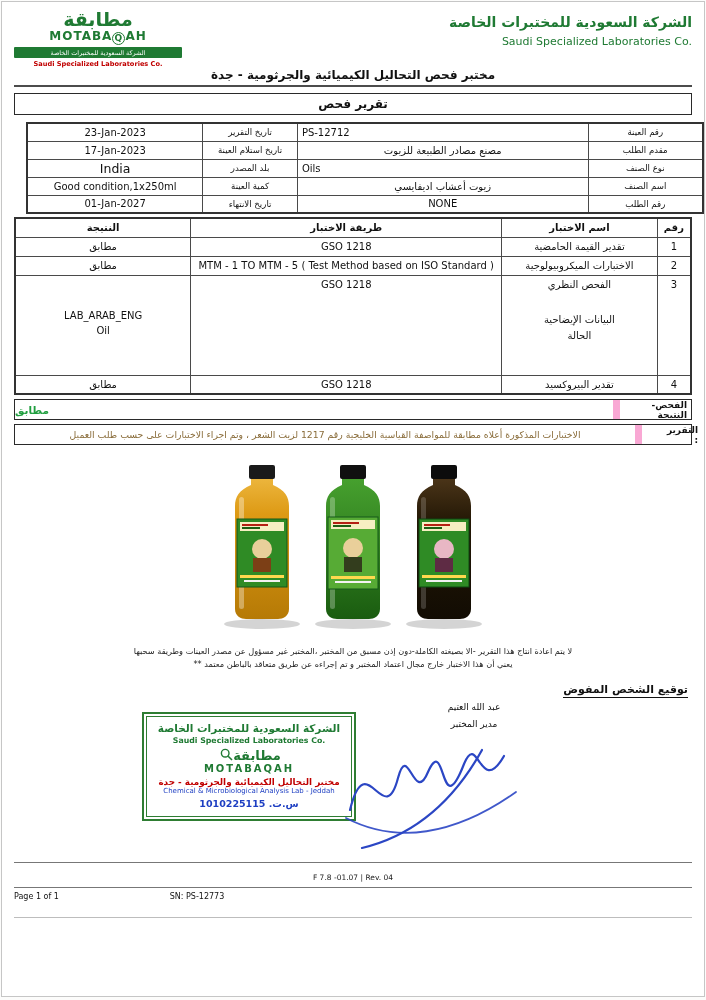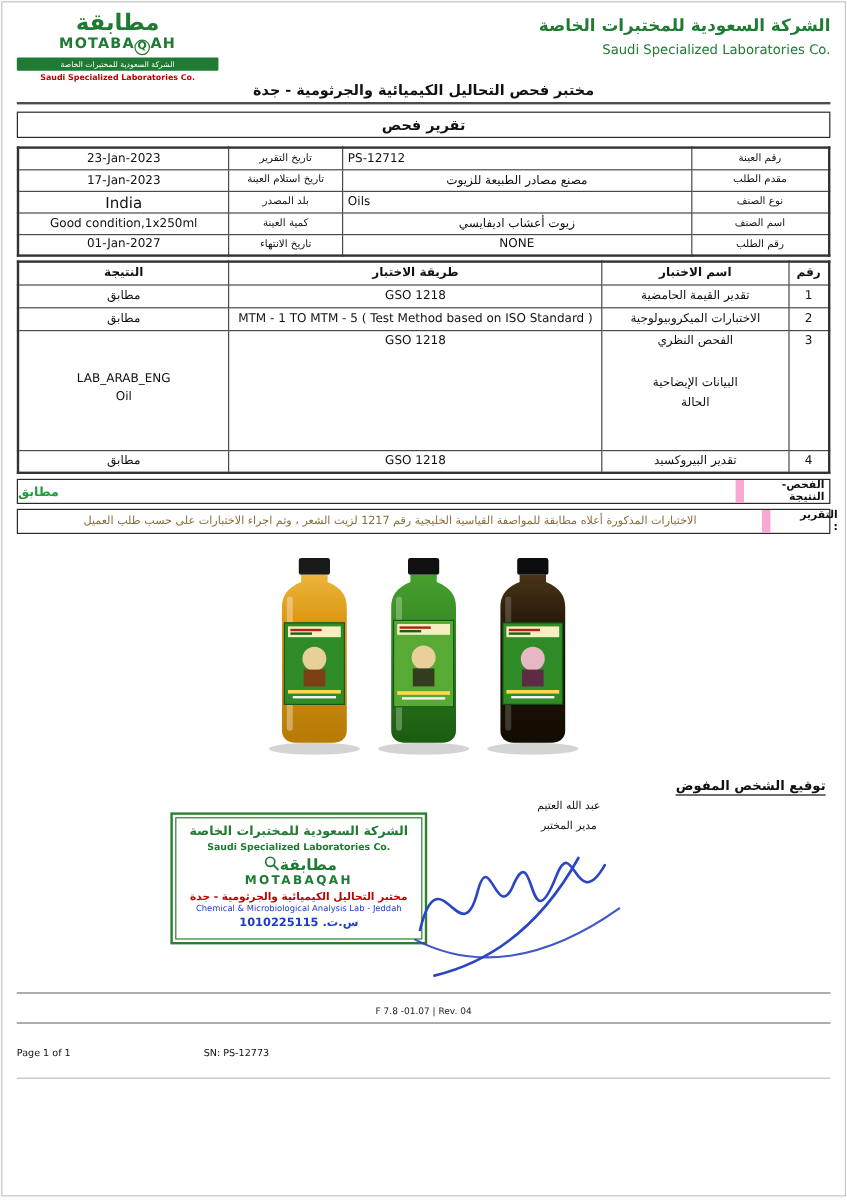--- a/index.html
+++ b/index.html
@@ -21,21 +21,21 @@
   .company-ar { color:#1f7a33; font-size:14px; font-weight:bold; }
   .company-en { color:#1f7a33; font-size:11px; margin-top:5px; }
 
   .lab-title { text-align:center; font-weight:bold; font-size:12px; margin-top:2px; }
   .divider { border-top:2px solid #4c4c4c; margin-top:3px; }
   .report-box { border:1.5px solid #2a2a2a; text-align:center; font-weight:bold; font-size:12px;
                 padding:3px 0; margin-top:6px; }
 
   
   table { width:100%; border-collapse:collapse; table-layout:fixed; }
-  .info-table { margin-top:7px; border:2px solid #333; }
+  .info-table { margin-top:7px; border:2px solid #333;margin-left:12px; }
   .info-table td { border:1px solid #4a4a4a; height:18px; font-size:10px; text-align:center; padding:0 4px; overflow:hidden; }
   .info-table td.lbl { font-size:8.6px; }
   .info-table td.ta-r { text-align:left; padding-right:22px; }
   .c-a { width:26%; } .c-b { width:14%; } .c-c { width:43%; } .c-d { width:17%; }
 
   .results-table { margin-top:3px; border:2px solid #333; }
   .results-table td, .results-table th { border:1px solid #4a4a4a; height:19px; font-size:10px; text-align:center; padding:0 3px; overflow:hidden; }
   .results-table th { font-weight:bold; font-size:10px; }
   .r-a { width:26%; } .r-b { width:46%; } .r-c { width:23%; } .r-d { width:5%; }
   td.tall { height:100px; vertical-align:top; padding-top:3px; }
@@ -74,21 +74,21 @@
   .stamp-blue { color:#1d3ec2; font-size:7px; margin-top:0; }
   .stamp-cr { color:#1d3ec2; font-weight:bold; font-size:9.5px; margin-top:3px; }
   .signer { position:absolute; left:402px; top:0; width:116px; text-align:center; font-size:9px; }
   .signer-title { margin-top:7px; }
   .sig-svg { position:absolute; left:318px; top:12px; }
 
   
   .form-ref-wrap { border-top:1px solid #777; border-bottom:1px solid #777; text-align:center;
                    margin-top:2px; padding:2px 0 3px; }
   .form-ref { font-size:7.5px; color:#222; }
-  .footer { display:flex; align-items:flex-start; margin-top:20px; }
+  .footer { display:flex; align-items:flex-start; margin-top:4px; }
   .f-page { width:92px; font-size:8px; text-align:left; }
   .f-sn { width:182px; font-size:8px; text-align:center; }
   .f-addr { flex:1; direction:rtl; text-align:right; font-size:6.8px; color:#222; }
   .page-bottom-line { border-top:1px solid #bdbdbd; margin-top:16px; }
 </style>
 </head>
 <body>
 
 <div class="page">
 
@@ -265,20 +265,24 @@
         <rect x="25" y="61" width="26" height="2" fill="#b52013"></rect>
         <rect x="25" y="64" width="18" height="2" fill="#1c5e14"></rect>
         <circle cx="45" cy="86" r="10" fill="#e8b7c4"></circle>
         <rect x="36" y="95" width="18" height="14" fill="#5e2b44"></rect>
         <rect x="23" y="112" width="44" height="3" fill="#ffd94e"></rect>
         <rect x="27" y="117" width="36" height="2" fill="#f2f2f2"></rect>
       </g>
     </svg>
   </div>
 
+  <div class="disclaimer" dir="rtl">
+    <div>لا يتم اعادة انتاج هذا التقرير -الا بصيغته الكاملة-دون إذن مسبق من المختبر ،المختبر غير مسؤول عن مصدر العينات وطريقة سحبها</div>
+    <div>يعني أن هذا الاختبار خارج مجال اعتماد المختبر و تم إجراءه عن طريق متعاقد بالباطن معتمد **</div>
+  </div>
 
   <div class="sig-heading-row" dir="rtl">
     <span class="sig-heading">توقيع الشخص المفوض</span>
   </div>
 
   <div class="stamp-area">
     <div class="stamp-box">
       <div class="stamp-inner">
         <div class="stamp-ar1" dir="rtl">الشركة السعودية للمختبرات الخاصة</div>
         <div class="stamp-en1">Saudi Specialized Laboratories Co.</div>

